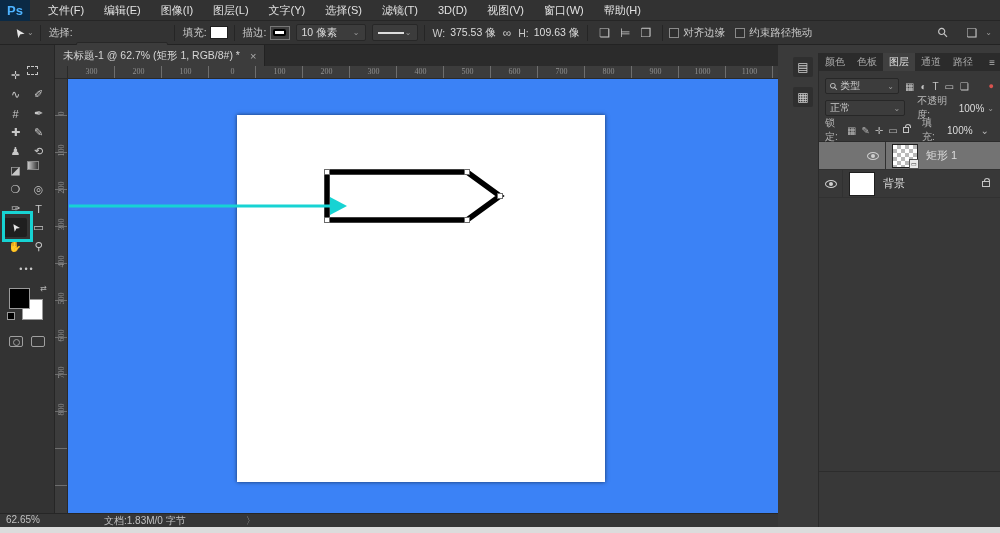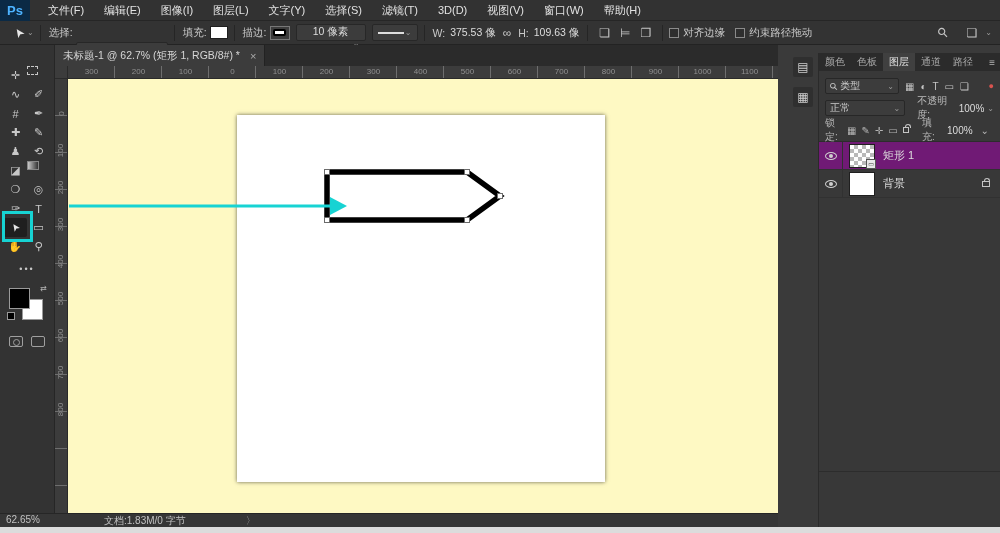--- a/index.html
+++ b/index.html
@@ -53,21 +53,21 @@
   #swatches { position:relative; width:40px; height:38px; margin:10px auto 0; }
   #fg { position:absolute; left:2px; top:4px; width:21px; height:21px; background:#000; border:1px solid #9a9a9a; z-index:2; }
   #bg { position:absolute; left:15px; top:15px; width:21px; height:21px; background:#fff; border:1px solid #9a9a9a; }
   #swmini { position:absolute; left:0px; top:28px; width:8px; height:8px; background:#000; border:1px solid #9a9a9a; }
   #swarr { position:absolute; right:0px; top:0px; color:#b5b5b5; font-size:8px; }
   #tbbottom { display:flex; justify-content:center; gap:8px; margin-top:14px; }
   .tbb { width:14px; height:11px; border:1px solid #9f9f9f; border-radius:2px; position:relative; }
   .tbb.qmask::after { content:""; position:absolute; left:3px; top:2px; width:5px; height:5px; border:1px solid #9f9f9f; border-radius:50%; }
 
   
-  #docarea { position:absolute; left:55px; top:66px; width:723px; height:447px; background:#fef9c3; }
+  #docarea { position:absolute; left:55px; top:66px; width:723px; height:447px; background:#3b82f6;font-family:Liberation Serif, serif; }
   #ruler-corner { position:absolute; left:0; top:0; width:13px; height:13px; background:#3c3c3c; border-right:1px solid #2a2a2a; border-bottom:1px solid #2a2a2a; z-index:3; }
   #ruler-h { position:absolute; left:13px; top:0; right:0; height:13px; background:#3c3c3c; border-bottom:1px solid #2a2a2a; z-index:3;
     display:flex; overflow:hidden;
     background-image:repeating-linear-gradient(to right, transparent 0 46px, #6e6e6e 46px 47px); }
   #ruler-h .rl { width:47px; flex:0 0 47px; font-size:8px; color:#909090; text-align:center; line-height:11px; }
   #ruler-v { position:absolute; left:0; top:13px; width:13px; bottom:0; background:#3c3c3c; border-right:1px solid #2a2a2a; z-index:3;
     display:flex; flex-direction:column; padding-top:16px; overflow:hidden;
     background-image:repeating-linear-gradient(to bottom, transparent 0 36px, #6e6e6e 36px 37px); }
   #ruler-v .rl { height:37px; flex:0 0 37px; display:flex; align-items:center; justify-content:center; }
   #ruler-v .rl span { transform:rotate(-90deg); font-size:8px; color:#909090; }
@@ -94,21 +94,21 @@
   .prow { display:flex; align-items:center; padding:0 6px; height:22px; font-size:10px; color:#bdbdbd; }
   .fdrop { background:#3c3c3c; border:1px solid #272727; border-radius:2px; height:16px; display:flex; align-items:center; padding:0 4px; color:#ccc; }
   .ficon { margin-left:6px; font-size:10px; color:#c5c5c5; }
   .reddot { margin-left:8px; color:#d9534f; font-size:9px; }
   .lockicons span { margin-right:5px; font-size:10px; color:#b5b5b5; }
   .csslock { display:inline-block; width:8px; height:6px; border:1px solid #c5c5c5; position:relative; vertical-align:middle; }
   .csslock::before { content:""; position:absolute; left:1px; top:-4px; width:4px; height:3px;
     border:1px solid #c5c5c5; border-bottom:none; border-radius:3px 3px 0 0; }
   #layerlist { border-top:1px solid #2c2c2c; border-bottom:1px solid #2c2c2c; height:331px; }
   .lrow { height:28px; display:flex; align-items:center; font-size:11px; color:#ddd; border-bottom:1px solid #313131; position:relative; }
-  .lrow.sel { background:#701a75; }
+  .lrow.sel { background:#737373;justify-content:center; }
   .eyebox { width:24px; display:flex; justify-content:center; border-right:1px solid #313131; align-self:stretch; align-items:center; }
   .eye { width:12px; height:8px; border:1px solid #cfcfcf; border-radius:50%; position:relative; }
   .eye::after { content:""; position:absolute; left:3px; top:1px; width:4px; height:4px; background:#cfcfcf; border-radius:50%; }
   .thumb { width:26px; height:24px; margin:0 8px 0 6px; border:1px solid #1f1f1f; position:relative; }
   .thumb.checker { background-color:#fff;
     background-image:linear-gradient(45deg,#b9b9b9 25%,transparent 25%,transparent 75%,#b9b9b9 75%),
                      linear-gradient(45deg,#b9b9b9 25%,transparent 25%,transparent 75%,#b9b9b9 75%);
     background-size:8px 8px; background-position:0 0,4px 4px; }
   .thumb.white { background:#fff; }
   .badge { position:absolute; right:-2px; bottom:-2px; width:10px; height:10px; background:#e8e8e8; border:1px solid #555;
@@ -150,21 +150,21 @@
     </span>
     <span class="sep"></span>
     <span class="opt-lbl">填充:</span>
     <span class="swatch white"></span>
     <span class="sep"></span>
     <span class="opt-lbl">描边:</span>
     <span class="stroke-sw">
         <i></i>
       </span>
     <span style="width:6px;"></span>
-    <span class="drop" style="width:70px;flex-direction:column;">
+    <span class="drop" style="width:70px;">
       <span>10 像素</span>
       <span class="chev" style="margin-left:auto;">⌄</span>
     </span>
     <span style="width:6px;"></span>
     <span class="drop" style="width:46px;">
       <span style="display:block;width:26px;height:2px;background:#ddd;"></span>
       <span class="chev" style="margin-left:auto;">⌄</span>
     </span>
     <span class="sep"></span>
     <span class="opt-lbl">W:</span>

